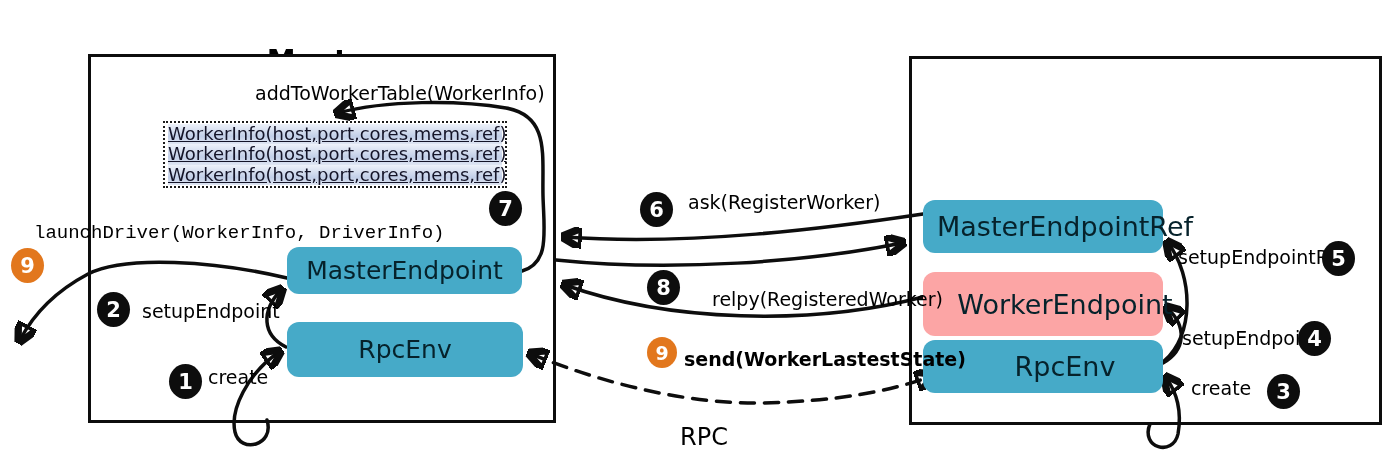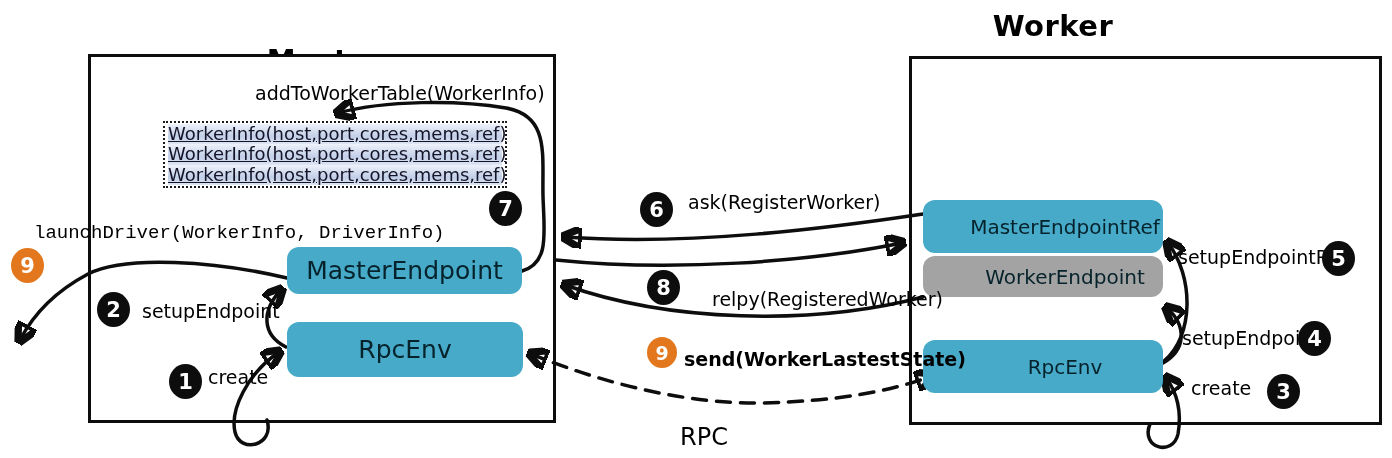--- a/index.html
+++ b/index.html
@@ -7,21 +7,21 @@
     position:relative;width:1392px;height:458px;background:#ffffff;
     font-family:"DejaVu Sans","Liberation Sans",sans-serif;color:#000;overflow:hidden;
   }
   .abs{position:absolute;}
   .outerbox{border:3px solid #0d0d0d;background:#ffffff;box-sizing:border-box;}
   .title{font-weight:700;font-size:29px;text-align:center;letter-spacing:0.5px;}
   .node{
     border-radius:12px;display:flex;align-items:center;justify-content:center;
     font-size:25px;color:#06222b;box-sizing:border-box;
   }
-  .node.small{font-size:20px;padding-left:44px;}
+  .node.small{font-size:27px;padding-left:44px;}
   .lbl{font-size:19px;white-space:nowrap;}
   .lbl.small{font-size:24px;}
   .badge{
     width:33px;height:35px;border-radius:50%;display:flex;align-items:center;justify-content:center;
     color:#fff;font-weight:700;font-size:21px;
   }
   .badge.sm{width:30px;height:31px;font-size:19px;}
   .wtable{
     border:2px dotted #1b1b1b;box-sizing:border-box;padding:2px 3px;
     display:flex;flex-direction:column;justify-content:center;background:#fff;
@@ -33,21 +33,20 @@
   }
   svg.arrows{position:absolute;left:0;top:0;pointer-events:none;}
   svg.arrows path{fill:none;stroke:#0d0d0d;stroke-width:3.5;stroke-linecap:round;}
 </style>
 </head>
 <body>
 
 <div class="stage">
 
   <div class="abs title" style="left:230px;top:7px;width:190px;margin-top:36px;">Master</div>
-  <div class="abs title" style="left:958px;top:9px;width:190px;">Worker</div>
 
   <div class="abs outerbox" style="left:88px;top:54px;width:468px;height:369px;"></div>
   <div class="abs outerbox" style="left:909px;top:56px;width:473px;height:369px;"></div>
 
   <div class="abs wtable" style="left:163px;top:121px;width:344px;height:67px;">
     <div class="wrow">WorkerInfo(host,port,cores,mems,ref)</div>
     <div class="wrow">WorkerInfo(host,port,cores,mems,ref)</div>
     <div class="wrow">WorkerInfo(host,port,cores,mems,ref)</div>
   </div>
 
@@ -78,21 +77,21 @@
 
     <path d="M 1163 363 C 1186 350, 1187 326, 1167 308" marker-end="url(#ah)"></path>
 
     <path d="M 1150 424 C 1140 448, 1173 457, 1178 434 C 1182 412, 1177 392, 1166 378" marker-end="url(#ah)"></path>
   </svg>
 
   <div class="abs node" style="left: 287px; top: 247px; width: 235px; height: 47px; background: rgb(70, 170, 200);">MasterEndpoint</div>
   <div class="abs node" style="left: 287px; top: 322px; width: 236px; height: 55px; background: rgb(70, 170, 200);">RpcEnv</div>
 
   <div class="abs node small" style="left: 923px; top: 200px; width: 240px; height: 53px; background: rgb(70, 170, 200);">MasterEndpointRef</div>
-  <div class="abs node small" style="left: 923px; top: 256px; width: 240px; height: 41px; background: #a3a3a3;">WorkerEndpoint</div>
+  <div class="abs node small" style="left: 923px; top: 272px; width: 240px; height: 64px; background: #fca5a5;">WorkerEndpoint</div>
   <div class="abs node small" style="left: 923px; top: 340px; width: 240px; height: 53px; background: rgb(70, 170, 200);">RpcEnv</div>
 
   <div class="abs lbl" style="left:255px;top:82px;">addToWorkerTable(WorkerInfo)</div>
   <div class="abs lbl" style="left:34px;top:222px;font-family:Liberation Mono, monospace;">launchDriver(WorkerInfo, DriverInfo)</div>
   <div class="abs lbl" style="left:142px;top:300px;">setupEndpoint</div>
   <div class="abs lbl" style="left:208px;top:366px;">create</div>
 
   <div class="abs badge" style="left: 169px; top: 364px; background: rgb(13, 13, 13);">1</div>
   <div class="abs badge" style="left: 97px; top: 292px; background: rgb(13, 13, 13);">2</div>
   <div class="abs badge" style="left: 489px; top: 191px; background: rgb(13, 13, 13);">7</div>

